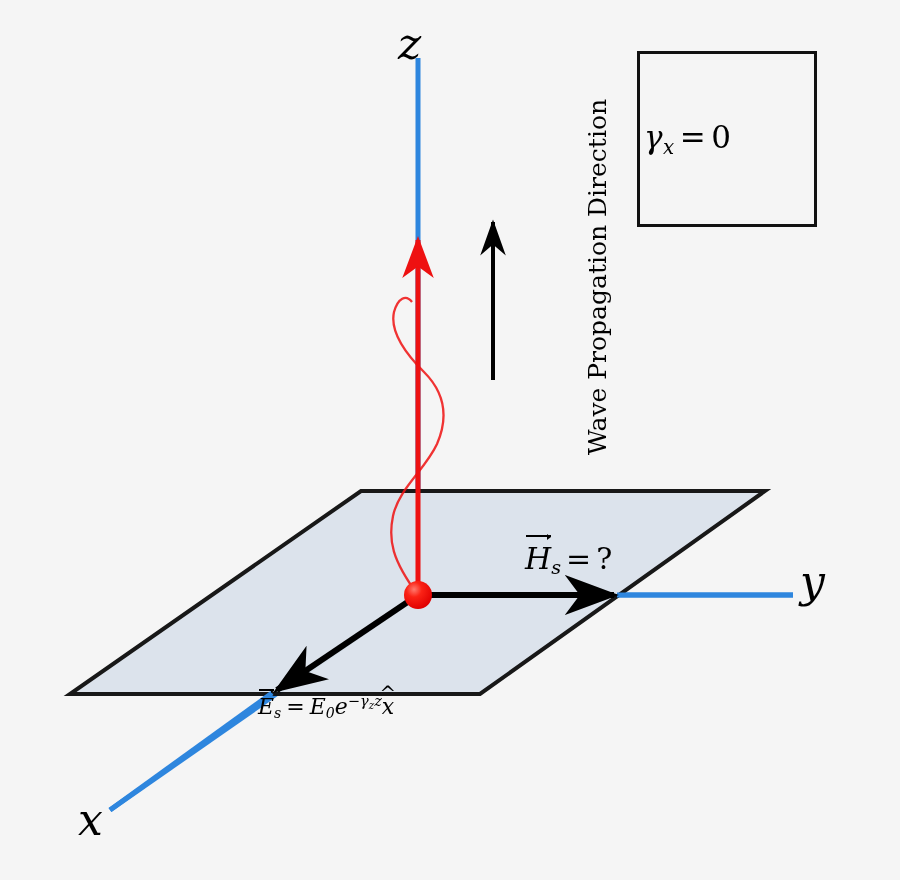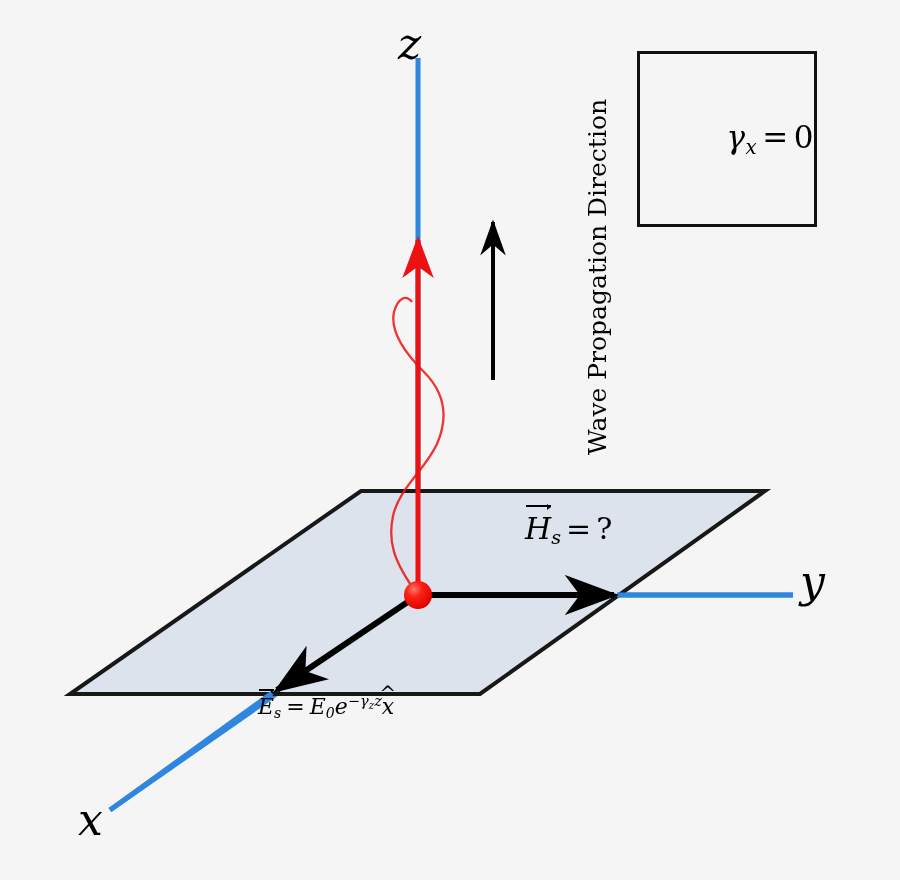--- a/index.html
+++ b/index.html
@@ -45,21 +45,21 @@
     left: 637px;
     top: 51px;
     width: 180px;
     height: 176px;
     border: 3px solid #111;
     background: #f5f5f5;
     box-sizing: border-box;
     display: flex;
     flex-direction: column;
     justify-content: center;
-    align-items: flex-end;
+    align-items: flex-start;
     padding-left: 4px;
   }
   .legend-line {
     font-family: "DejaVu Serif", serif;
     font-style: italic;
     font-size: 31px;
     color: #000;
     white-space: nowrap;
     margin: 5px 0;
     letter-spacing: .5px;
@@ -89,21 +89,21 @@
     font-family: "DejaVu Serif", serif;
     font-size: 25px;
     color: #000;
     white-space: nowrap;
   }
 
   
   #label-H {
     position: absolute;
     left: 525px;
-    top: 514px;
+    top: 544px;
     font-size: 30px;
   }
   #label-E {
     position: absolute;
     left: 258px;
     top: 694px;
     font-size: 22px;
   }
   .vec {
     position: relative;

